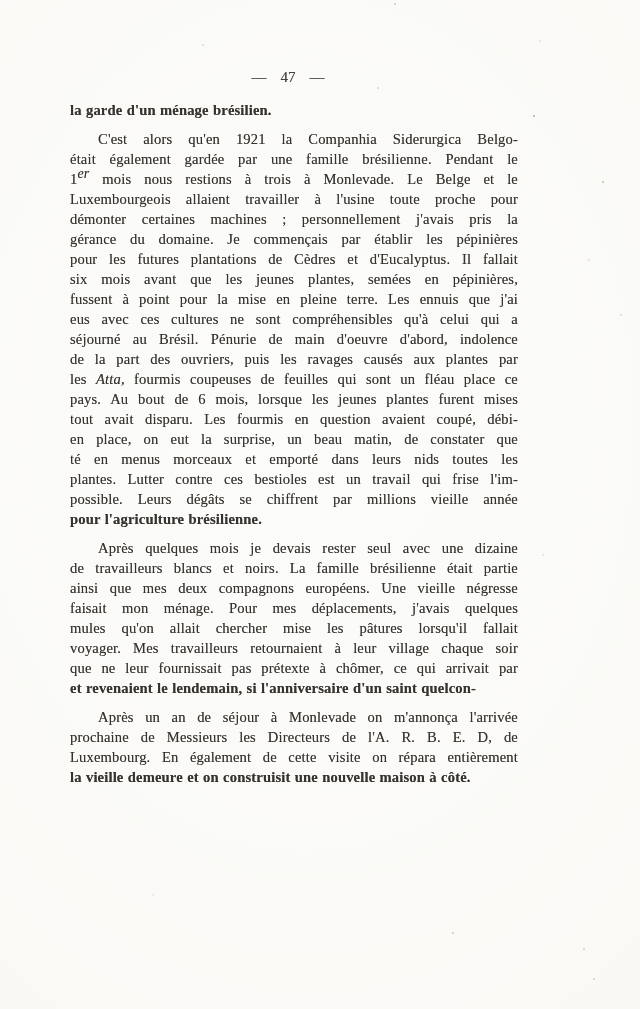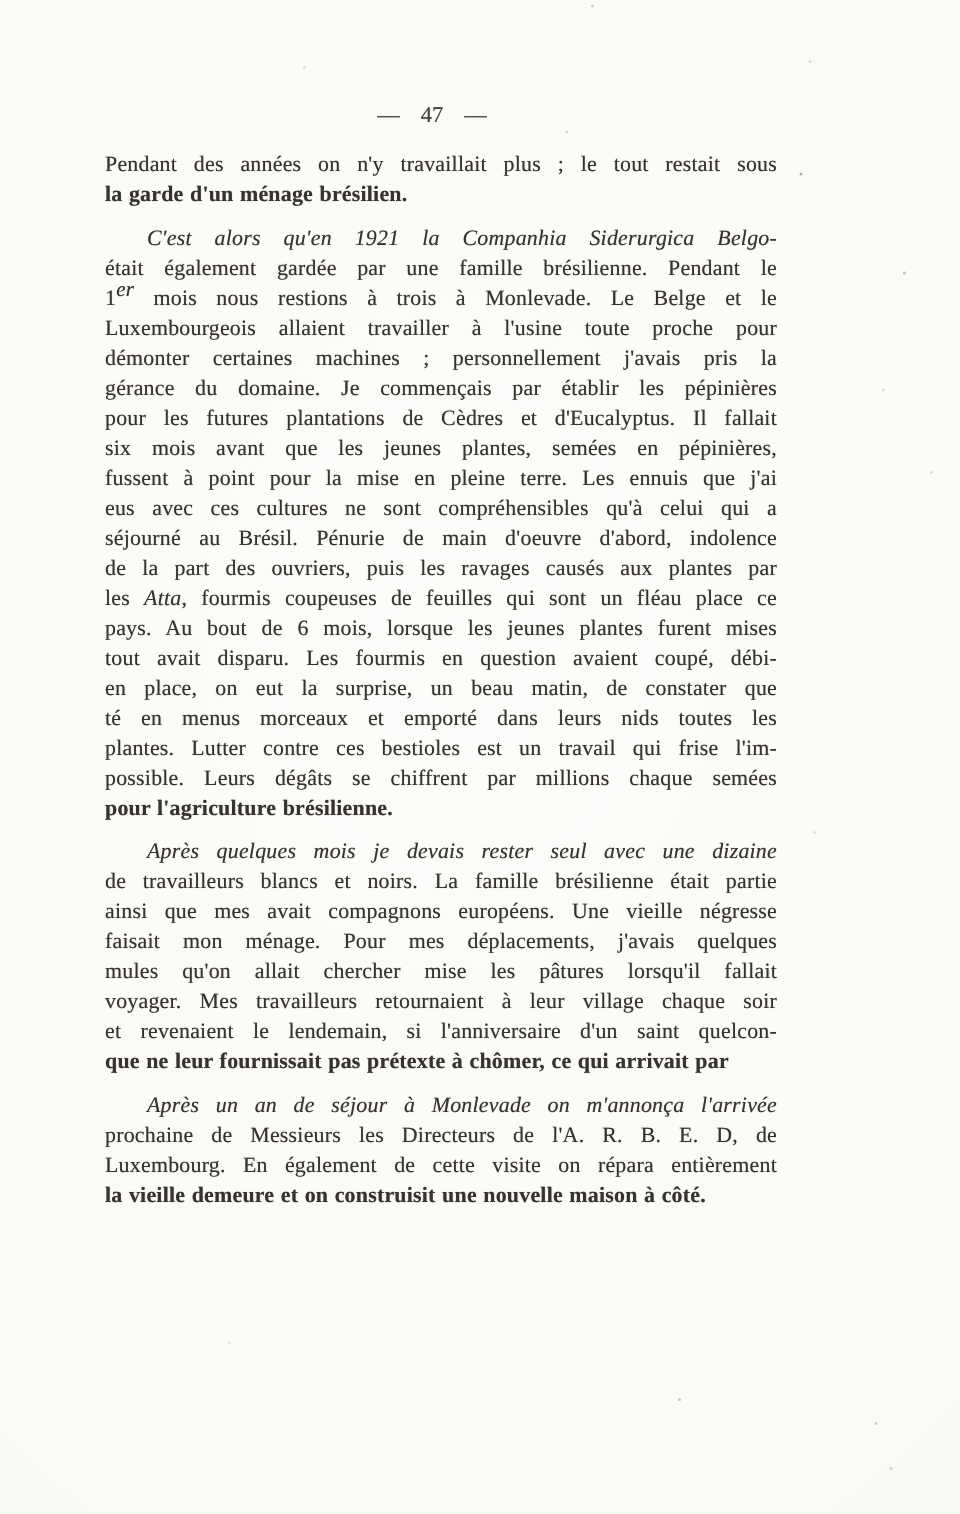--- a/index.html
+++ b/index.html
@@ -62,21 +62,21 @@
     width: 448px;
     font-size: 14.6px;
     line-height: 20px;
     color: #36332e;
     letter-spacing: 0.15px;
     word-spacing: 0.5px;
     text-shadow: 0 0 0.55px rgba(54,51,46,0.55);
   }
   .para { margin: 0; }
   .para:not(:first-child) { margin-top: 9px; }
-  .para.indent > .line:first-child { text-indent: 28px; font-style: italic; }
+  .para.indent > .line:first-child { text-indent: 28px; }
   .line {
     text-align: justify;
     -moz-text-align-last: justify;
     text-align-last: justify;
   }
   .line:last-child {
     -moz-text-align-last: left;
     text-align-last: left;
     font-weight: bold;
   }
@@ -94,21 +94,20 @@
   <div class="speckles"></div>
 
   <div class="page-header">
     <span>—</span>
     <span>47</span>
     <span>—</span>
   </div>
 
   <div class="text-body" id="text-body">
       <div class="para">
-        <div class="line"><span>Pendant des années on n'y travaillait plus ; le tout restait sous</span></div>
         <div class="line"><span>la garde d'un ménage brésilien.</span></div>
       </div>
       <div class="para indent">
         <div class="line"><span>C'est alors qu'en 1921 la Companhia Siderurgica Belgo-</span></div>
         <div class="line"><span>était également gardée par une famille brésilienne. Pendant le</span></div>
         <div class="line"><span>1</span><sup>er</sup><span> mois nous restions à trois à Monlevade. Le Belge et le</span></div>
         <div class="line"><span>Luxembourgeois allaient travailler à l'usine toute proche pour</span></div>
         <div class="line"><span>démonter certaines machines ; personnellement j'avais pris la</span></div>
         <div class="line"><span>gérance du domaine. Je commençais par établir les pépinières</span></div>
         <div class="line"><span>pour les futures plantations de Cèdres et d'Eucalyptus. Il fallait</span></div>
@@ -116,32 +115,32 @@
         <div class="line"><span>fussent à point pour la mise en pleine terre. Les ennuis que j'ai</span></div>
         <div class="line"><span>eus avec ces cultures ne sont compréhensibles qu'à celui qui a</span></div>
         <div class="line"><span>séjourné au Brésil. Pénurie de main d'oeuvre d'abord, indolence</span></div>
         <div class="line"><span>de la part des ouvriers, puis les ravages causés aux plantes par</span></div>
         <div class="line"><span>les </span><i>Atta</i><span>, fourmis coupeuses de feuilles qui sont un fléau place ce</span></div>
         <div class="line"><span>pays. Au bout de 6 mois, lorsque les jeunes plantes furent mises</span></div>
         <div class="line"><span>tout avait disparu. Les fourmis en question avaient coupé, débi-</span></div>
         <div class="line"><span>en place, on eut la surprise, un beau matin, de constater que</span></div>
         <div class="line"><span>té en menus morceaux et emporté dans leurs nids toutes les</span></div>
         <div class="line"><span>plantes. Lutter contre ces bestioles est un travail qui frise l'im-</span></div>
-        <div class="line"><span>possible. Leurs dégâts se chiffrent par millions chaque semées</span></div>
+        <div class="line"><span>possible. Leurs dégâts se chiffrent par millions vieille année</span></div>
         <div class="line"><span>pour l'agriculture brésilienne.</span></div>
       </div>
       <div class="para indent">
         <div class="line"><span>Après quelques mois je devais rester seul avec une dizaine</span></div>
         <div class="line"><span>de travailleurs blancs et noirs. La famille brésilienne était partie</span></div>
-        <div class="line"><span>ainsi que mes avait compagnons européens. Une vieille négresse</span></div>
+        <div class="line"><span>ainsi que mes deux compagnons européens. Une vieille négresse</span></div>
         <div class="line"><span>faisait mon ménage. Pour mes déplacements, j'avais quelques</span></div>
         <div class="line"><span>mules qu'on allait chercher mise les pâtures lorsqu'il fallait</span></div>
         <div class="line"><span>voyager. Mes travailleurs retournaient à leur village chaque soir</span></div>
+        <div class="line"><span>que ne leur fournissait pas prétexte à chômer, ce qui arrivait par</span></div>
         <div class="line"><span>et revenaient le lendemain, si l'anniversaire d'un saint quelcon-</span></div>
-        <div class="line"><span>que ne leur fournissait pas prétexte à chômer, ce qui arrivait par</span></div>
       </div>
       <div class="para indent">
         <div class="line"><span>Après un an de séjour à Monlevade on m'annonça l'arrivée</span></div>
         <div class="line"><span>prochaine de Messieurs les Directeurs de l'A. R. B. E. D, de</span></div>
         <div class="line"><span>Luxembourg. En également de cette visite on répara entièrement</span></div>
         <div class="line"><span>la vieille demeure et on construisit une nouvelle maison à côté.</span></div>
       </div>
     </div>
 </div>
 

